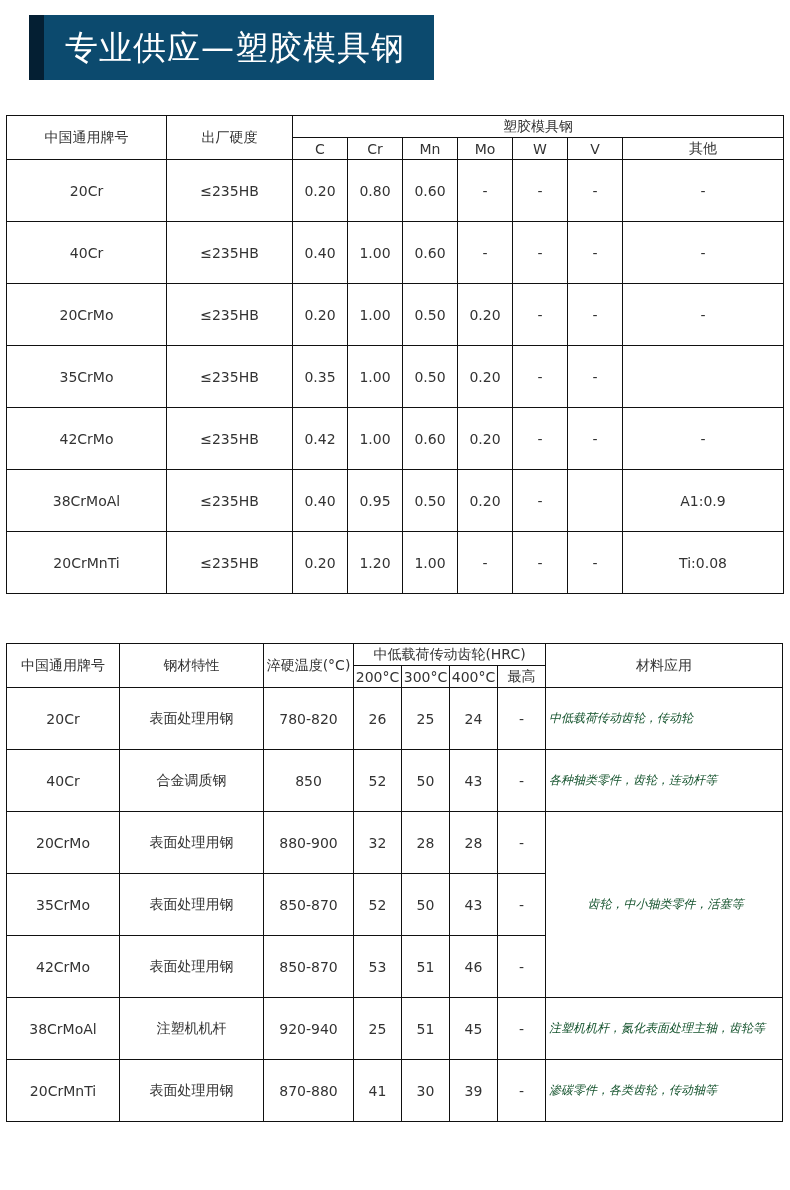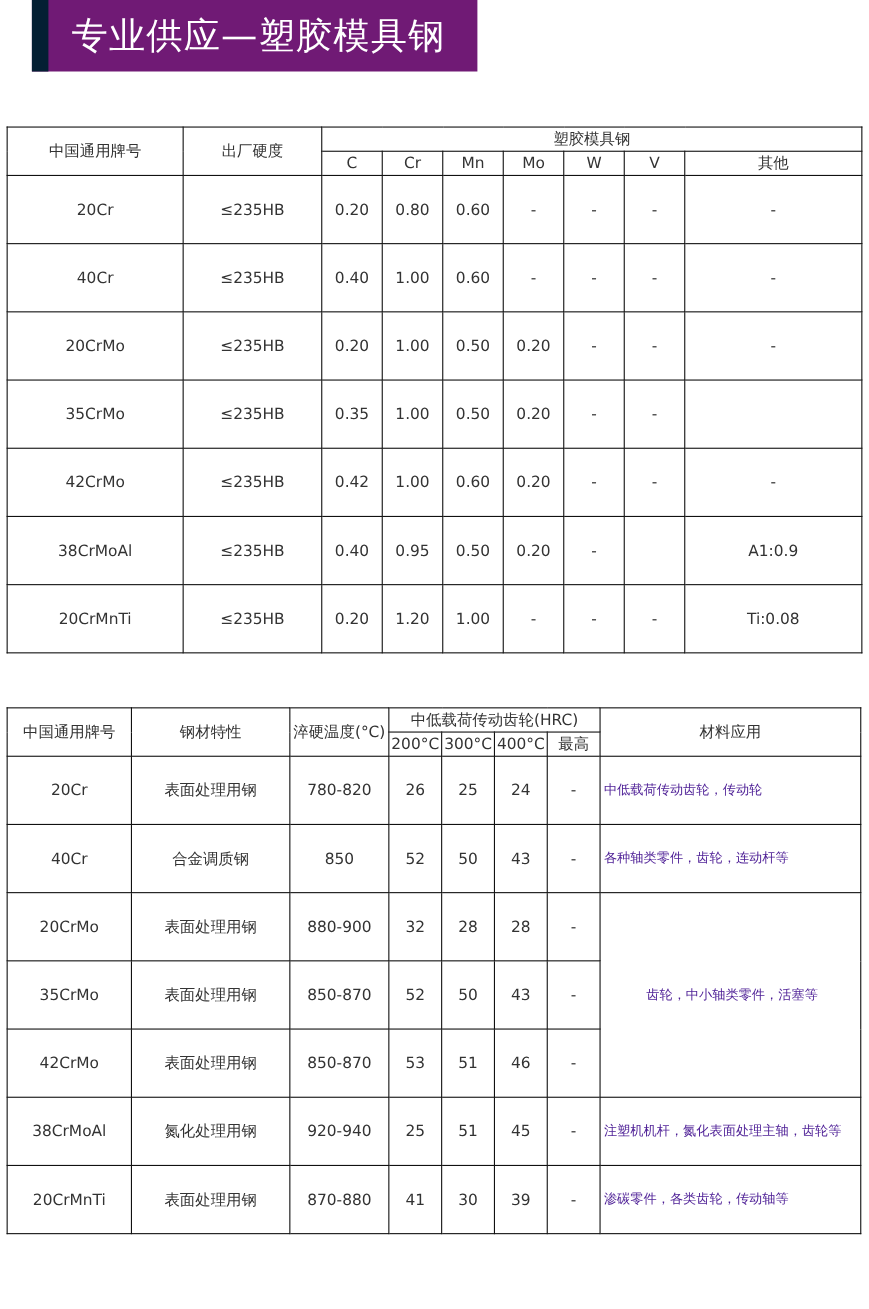--- a/index.html
+++ b/index.html
@@ -1,30 +1,30 @@
 <!DOCTYPE html>
 <html><head>
 <meta charset="utf-8">
 <style>
   html, body { margin:0; padding:0; background:#ffffff; }
   body { width:790px; height:1190px; position:relative; overflow:hidden;
          font-family:"DejaVu Sans","Liberation Sans",sans-serif; color:#333; }
-  .banner { position:absolute; left:29px; top:0; width:405px; height:65px; background:#701a75; }
+  .banner { position:absolute; left:29px; top:15px; width:405px; height:65px; background:#0c4a6e; }
   .banner .accent { position:absolute; left:0; top:0; width:15px; height:65px; background:#041f33; }
   .banner .title { position:absolute; left:36px; top:0; height:65px; line-height:65px;
                    color:#ffffff; font-size:33px; letter-spacing:1px; white-space:nowrap; }
   table { position:absolute; border-collapse:collapse; table-layout:fixed; }
   td { border:1.5px solid #111; text-align:center; vertical-align:middle; font-size:14px;
        padding:0; color:#333; overflow:hidden; white-space:nowrap; }
   .t1 { left:6px; top:115px; width:777px; }
   .t2 { left:6px; top:643px; width:776px; }
   .hdr { font-size:14px; color:#333; }
   .h23 { height:22px; }
   .row td { height:61px; }
-  .app { text-align:left; padding-left:3px; font-size:12px; color:#4c1d95; }
+  .app { text-align:left; padding-left:3px; font-size:12px; color:#14532d;font-style:italic; }
   .app.center { text-align:center; }
 </style>
 </head>
 <body>
 
 <div class="banner">
   <div class="accent"></div>
   <div class="title">专业供应—塑胶模具钢</div>
 </div>
 
@@ -205,21 +205,21 @@
     <td>42CrMo</td>
     <td>表面处理用钢</td>
     <td>850-870</td>
     <td>53</td>
     <td>51</td>
     <td>46</td>
     <td>-</td>
   </tr>
   <tr class="row">
     <td>38CrMoAl</td>
-    <td>氮化处理用钢</td>
+    <td>注塑机机杆</td>
     <td>920-940</td>
     <td>25</td>
     <td>51</td>
     <td>45</td>
     <td>-</td>
     <td class="app">注塑机机杆，氮化表面处理主轴，齿轮等</td>
   </tr>
   <tr class="row">
     <td>20CrMnTi</td>
     <td>表面处理用钢</td>

